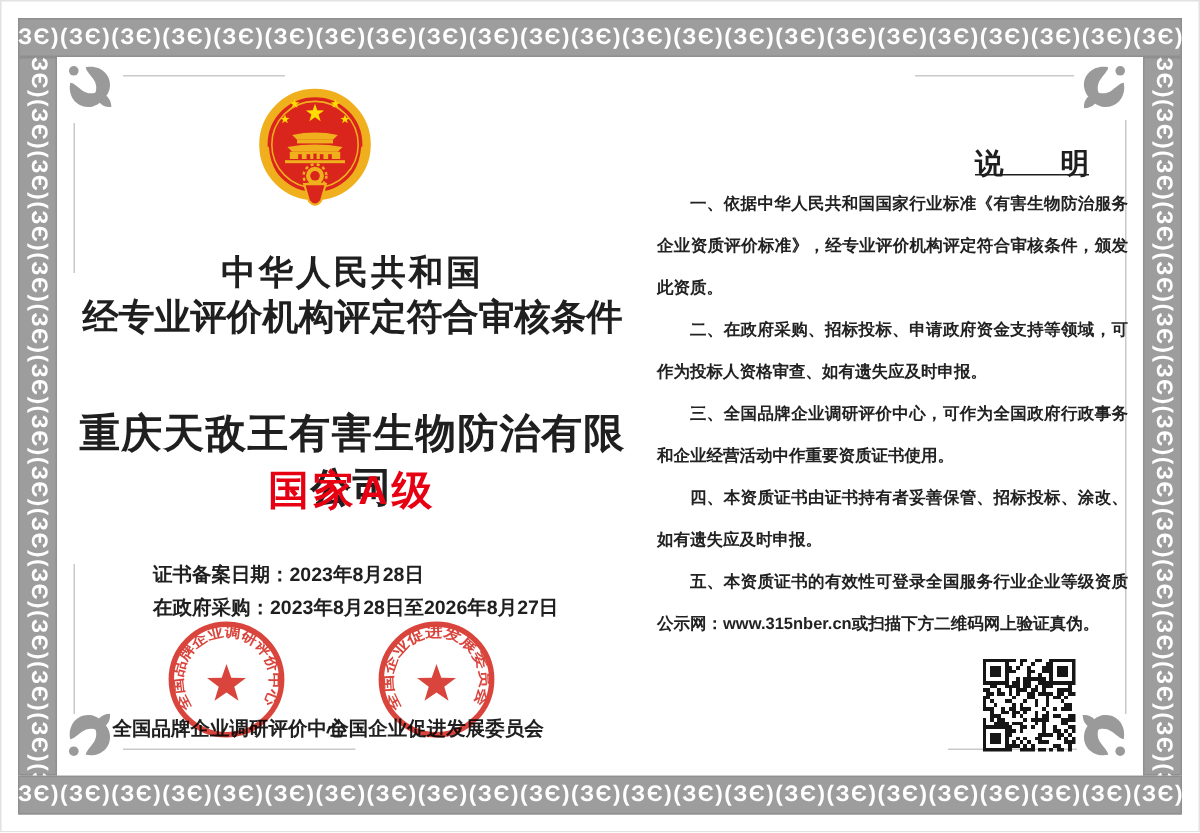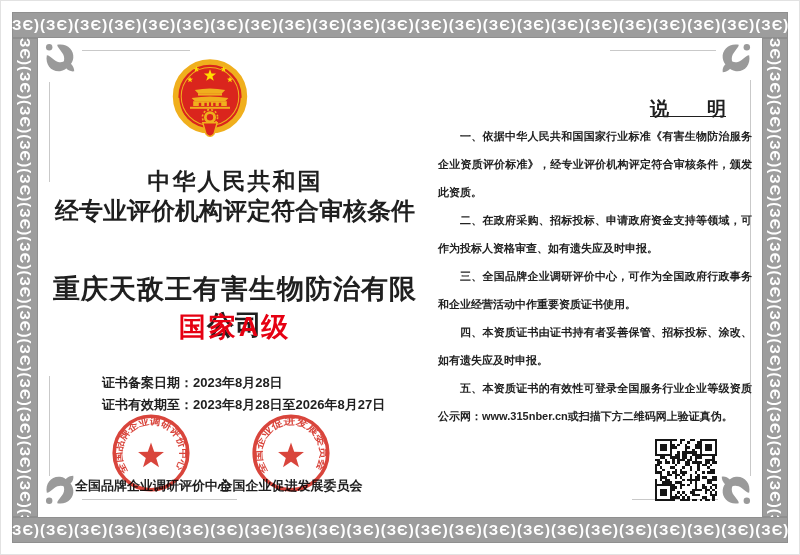--- a/index.html
+++ b/index.html
@@ -140,21 +140,21 @@
     <circle cx="50" cy="74" r="4" fill="#da251d"></circle>
     <path d="M41,81 L59,81 L55,95 Q50,101 45,95 Z" fill="#da251d" stroke="#f0af1d" stroke-width="1.8"></path>
   </svg>
 
   <div class="lcol title1">中华人民共和国</div>
   <div class="lcol title2">经专业评价机构评定符合审核条件</div>
   <div class="lcol company">重庆天敌王有害生物防治有限公司</div>
   <div class="lcol grade">国家A级</div>
   <div class="dates">
     <div>证书备案日期：2023年8月28日</div>
-    <div>证书有效期至：2023年8月28日至2026年8月27日</div>
+    <div>在政府采购：2023年8月28日至2026年8月27日</div>
   </div>
 
   <div class="seal-label seal-label-1">全国品牌企业调研评价中心</div>
   <div class="seal-label seal-label-2">全国企业促进发展委员会</div>
 
   <svg class="seal seal-1" viewBox="0 0 100 100">
     <circle class="seal-ring" cx="50" cy="50" r="46"></circle>
     <path id="seal-arc-1" d="M 21,73 A 36.5,36.5 0 1 1 79,73" fill="none"></path>
     <text class="seal-text"><textPath href="#seal-arc-1" startOffset="0" textLength="158" lengthAdjust="spacingAndGlyphs">全国品牌企业调研评价中心</textPath></text>
     <polygon class="seal-star" points="50,37 54,48.5 66.2,48.7 56.5,56.1 60,67.8 50,60.8 40,67.8 43.5,56.1 33.8,48.7 46,48.5"></polygon>

